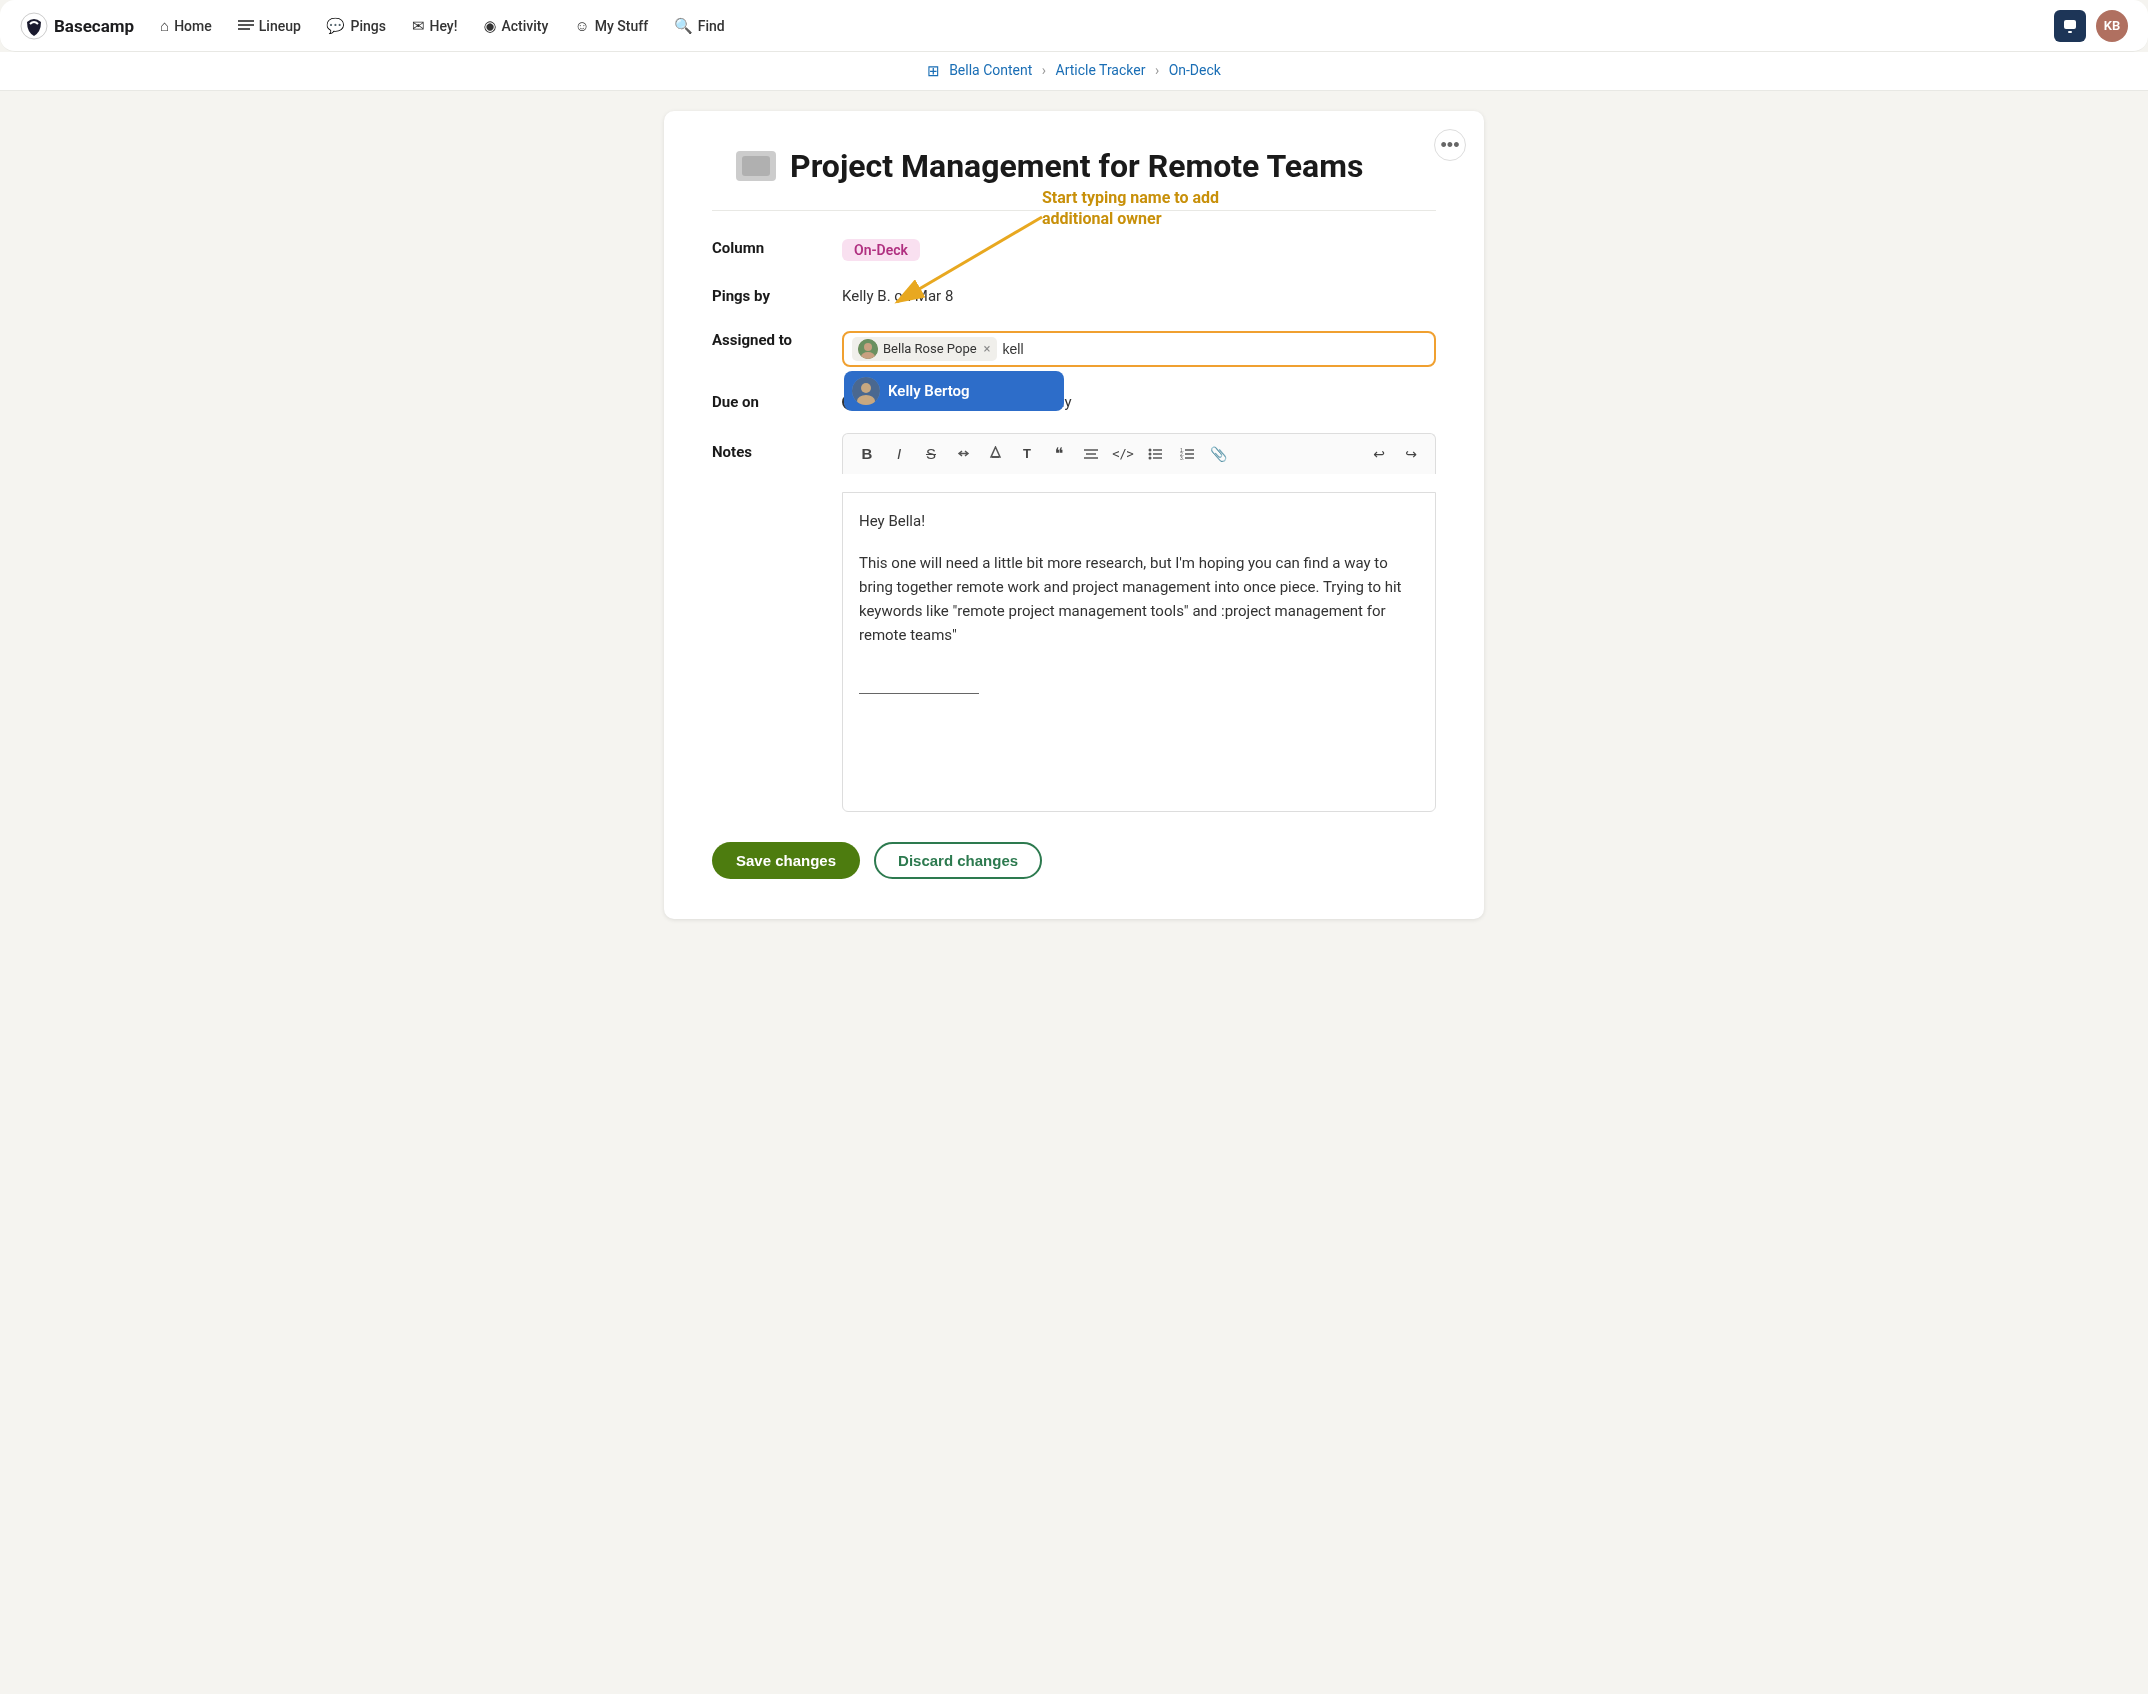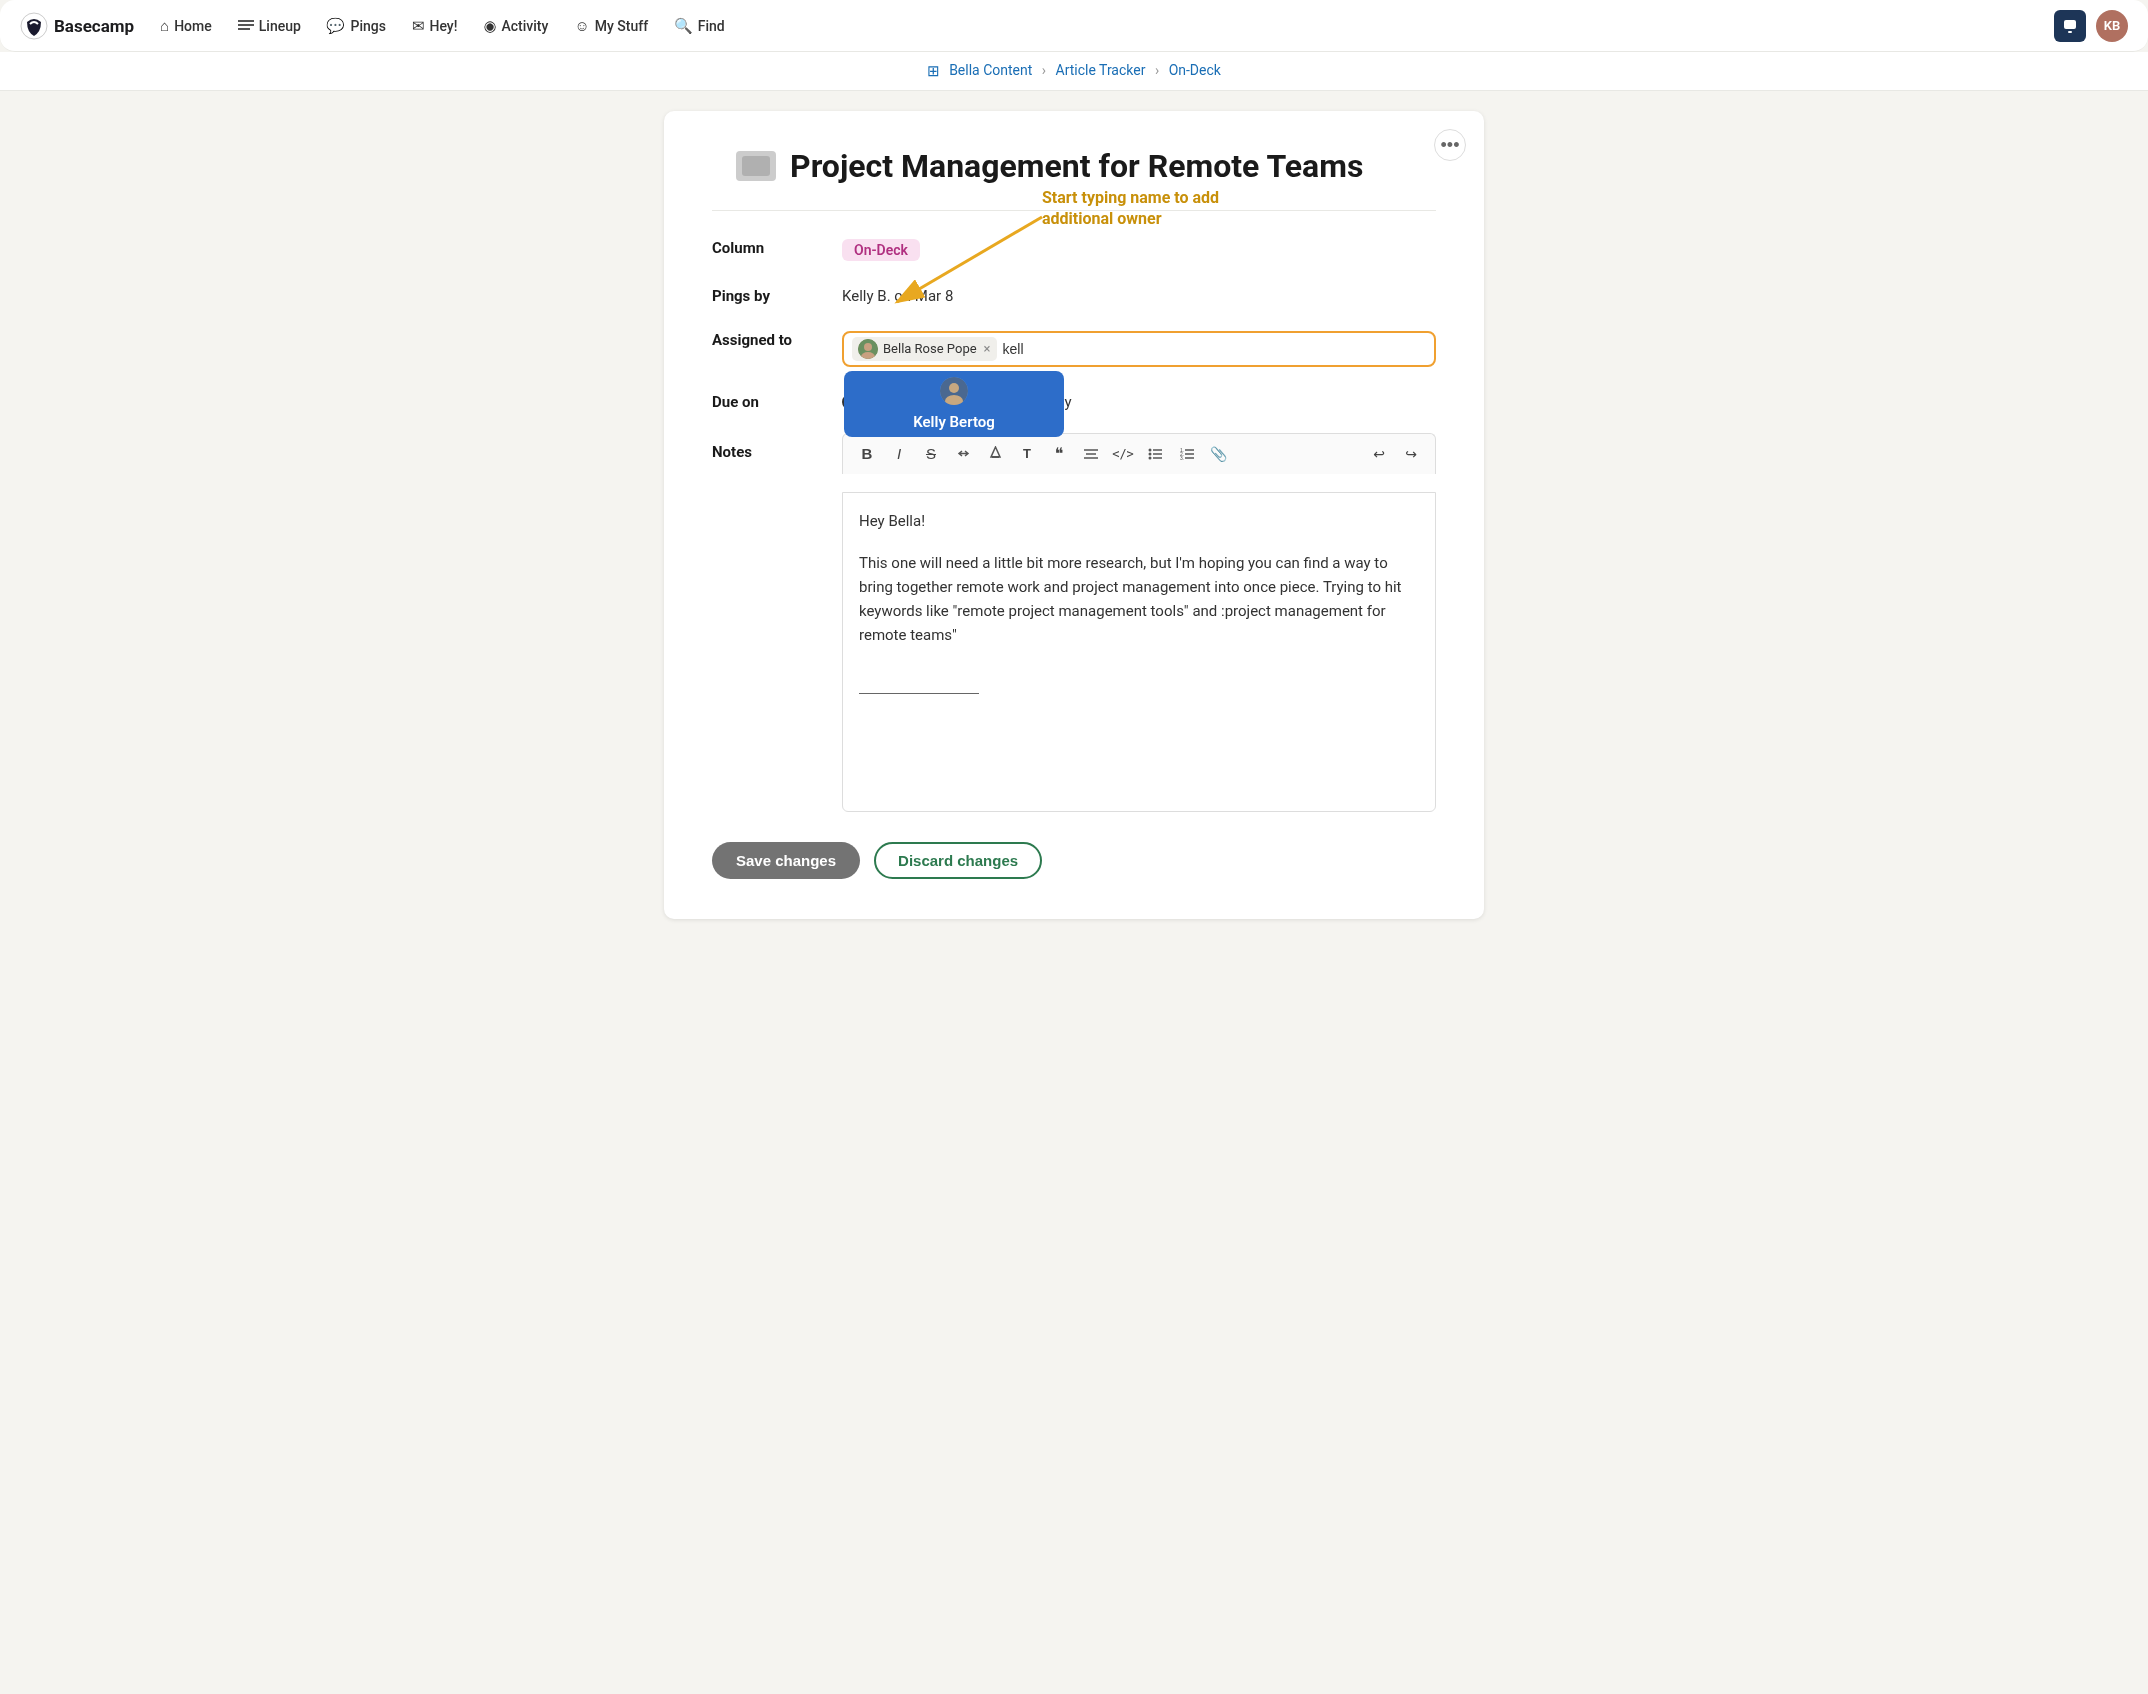--- a/index.html
+++ b/index.html
@@ -241,21 +241,20 @@
       left: 0;
       background: #2d6dc9;
       border-radius: 8px;
       padding: 6px 8px;
       display: flex;
       align-items: center;
       gap: 8px;
       min-width: 220px;
       z-index: 100;
       cursor: pointer;
-      flex-direction: column;
     }
     .suggestion-avatar {
       width: 28px; height: 28px;
       border-radius: 50%;
       background: #5588cc;
       overflow: hidden;
       flex-shrink: 0;
       display: flex; align-items: center; justify-content: center;
       font-size: 11px; color: #fff; font-weight: 700;
     }
@@ -347,21 +346,21 @@
     }
 
     
     .action-row {
       display: flex;
       align-items: center;
       gap: 14px;
       margin-top: 30px;
     }
     .btn-save {
-      background: #737373;
+      background: #4d7c0f;
       color: #fff;
       border: none;
       border-radius: 20px;
       padding: 10px 24px;
       font-size: 15px;
       font-weight: 600;
       cursor: pointer;
     }
     .btn-discard {
       background: #fff;

